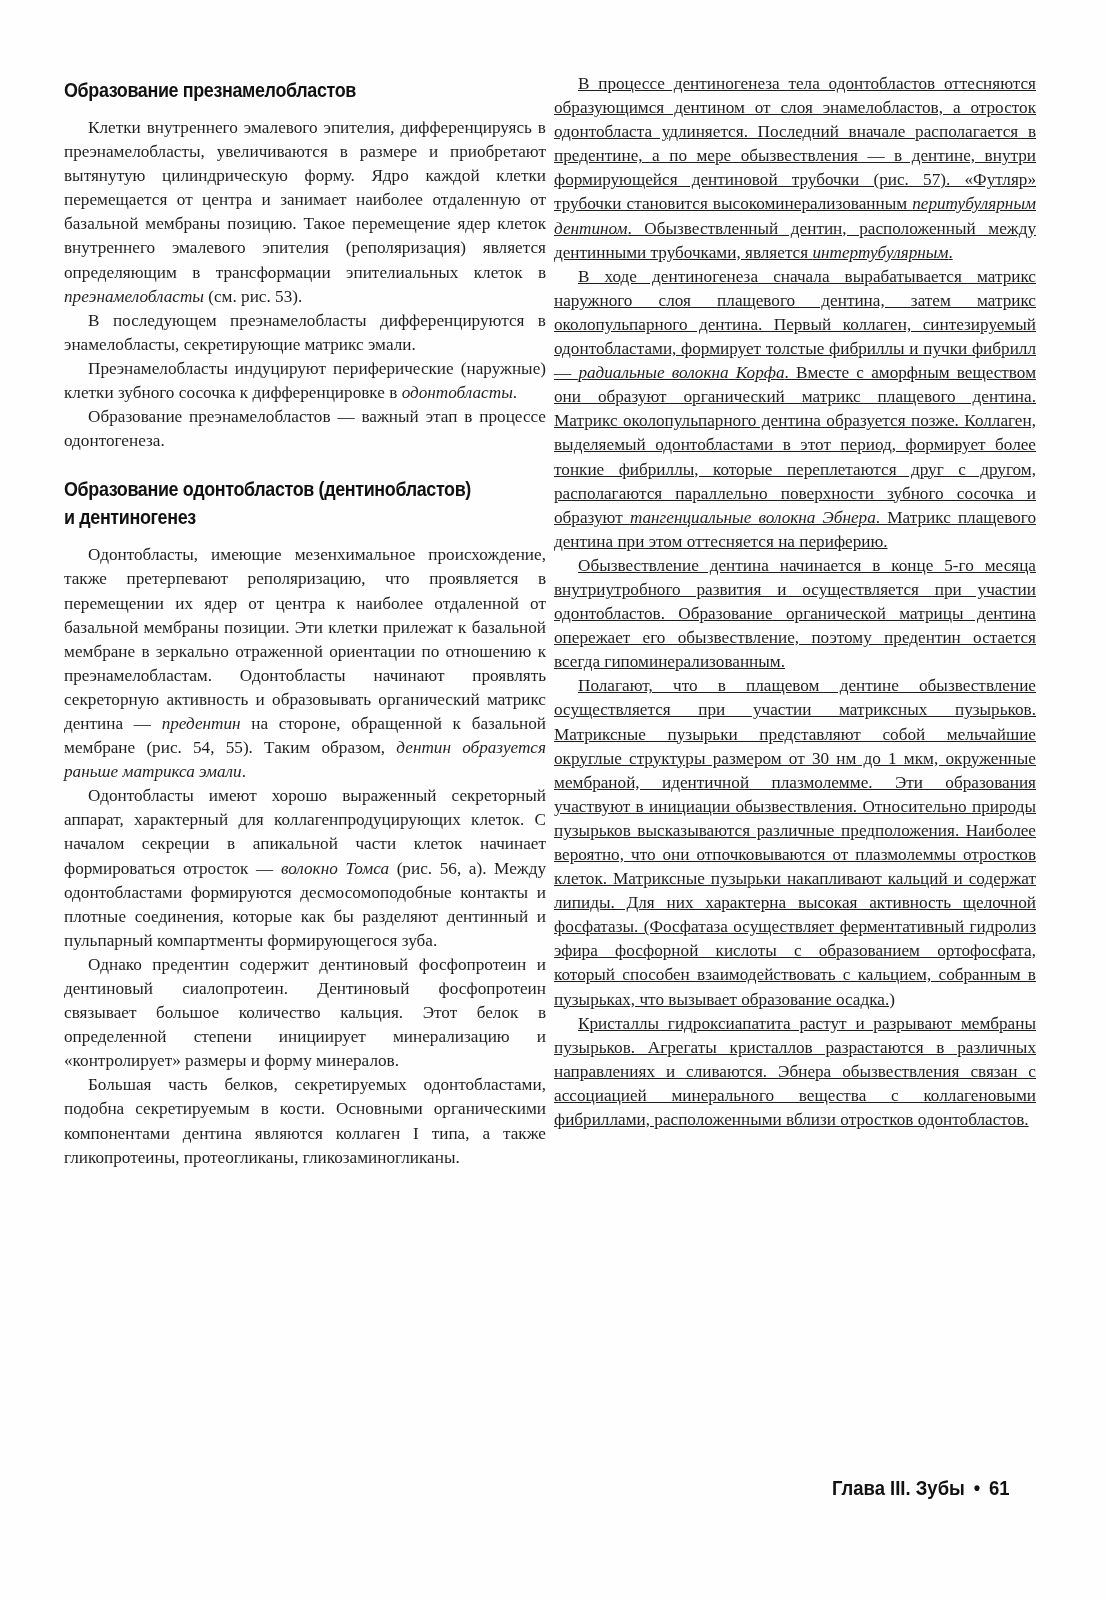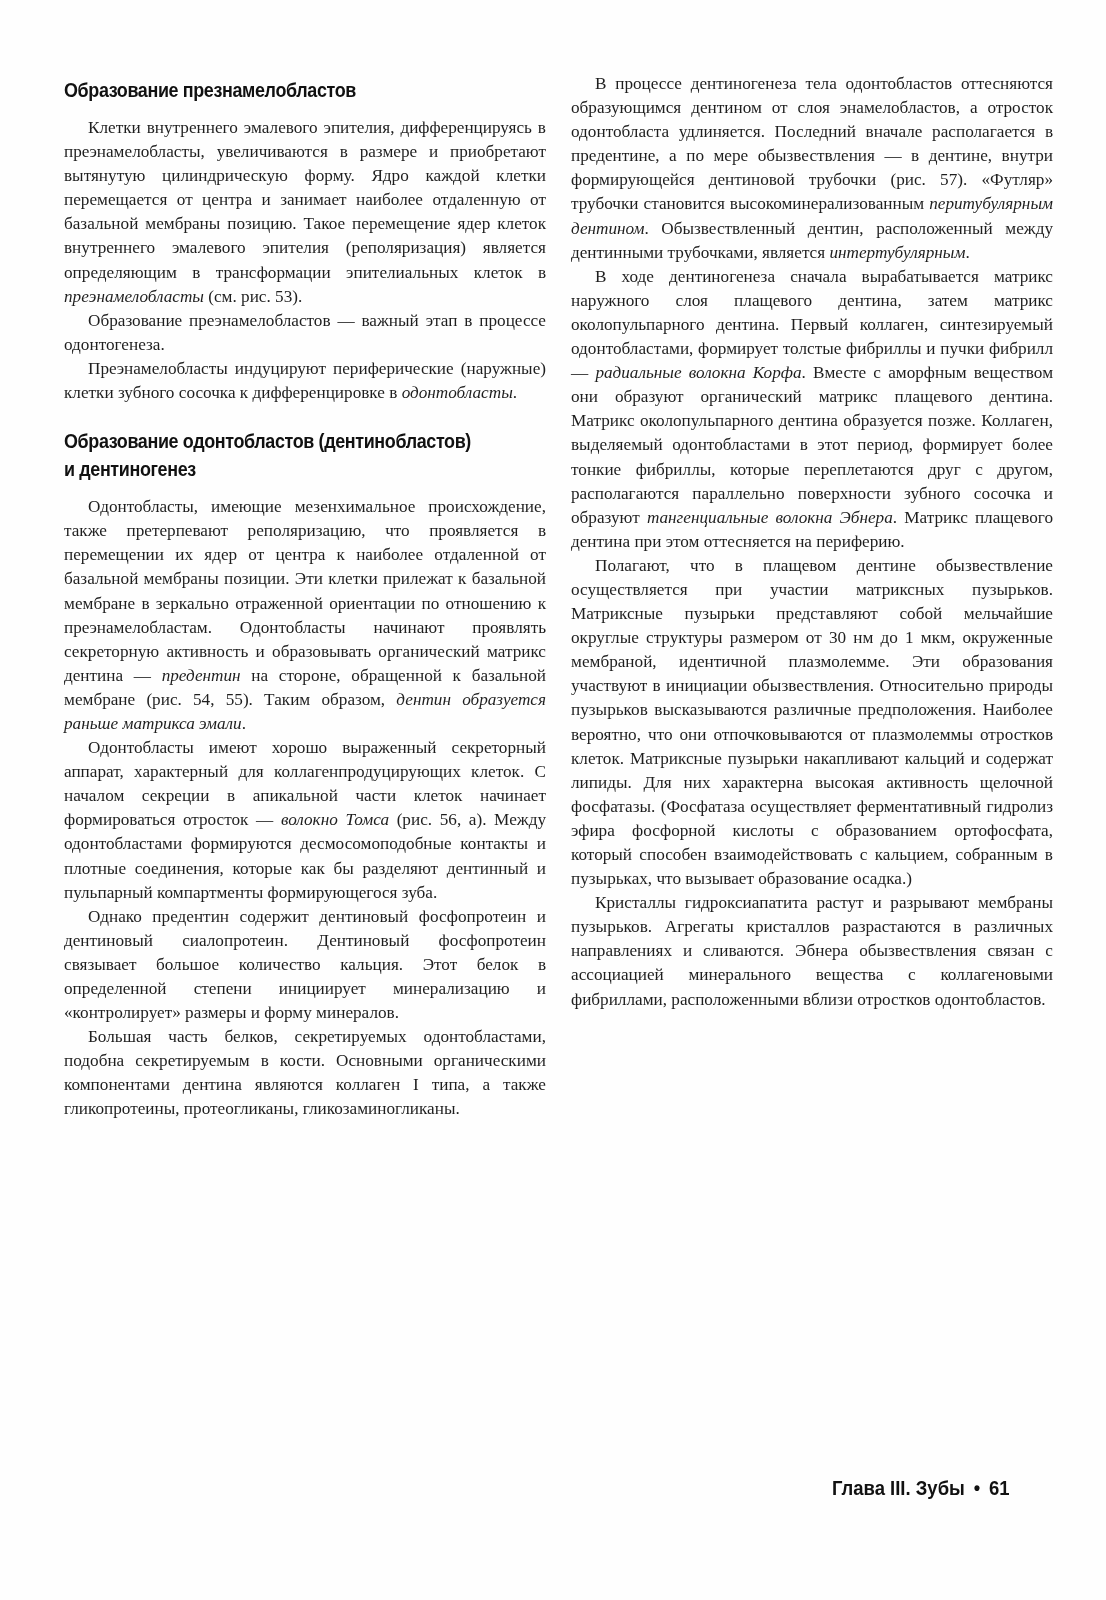--- a/index.html
+++ b/index.html
@@ -4,21 +4,21 @@
 <style>
   html, body { margin: 0; padding: 0; }
   body {
     width: 1106px; height: 1600px; background: #fefefe;
     position: relative; overflow: hidden;
     color: #1e1e1e;
     font-family: "Liberation Serif", "DejaVu Serif", serif;
   }
   .col { position: absolute; top: 72px; width: 482px; }
   .col-left { left: 64px; }
-  .col-right { left: 571px; top: 72px; }
+  .col-right { left: 554px; top: 72px; text-decoration: underline; }
   h2 {
     font-family: "Liberation Sans", "DejaVu Sans", sans-serif;
     font-weight: bold; font-size: 19.5px; line-height: 28px;
     margin: 4px 0 12px 0; letter-spacing: -0.4px; transform: scaleX(0.92); transform-origin: left;
     color: #111; white-space: nowrap;
   }
   h2.second { margin-top: 22px; }
   p {
     margin: 0; font-size: 17.2px; line-height: 24.1px;
     text-align: justify; text-indent: 24px; hyphens: manual;
@@ -31,34 +31,36 @@
     transform: scaleX(0.88); transform-origin: left; white-space: nowrap;
   }
   .footer .bullet { margin: 0 10px; }
 </style>
 </head>
 <body>
 
 <div class="col col-left">
   <h2>Образование презнамелобластов</h2>
   <p><span>Клетки внутреннего эмалевого эпителия, дифференцируясь в преэнамелобласты, увеличиваются в размере и приобретают вытянутую цилиндрическую форму. Ядро каждой клетки перемещается от центра и занимает наиболее отдаленную от базальной мембраны позицию. Такое перемещение ядер клеток внутреннего эмалевого эпителия (реполяризация) является определяющим в трансформации эпителиальных клеток в </span><em>преэнамелобласты</em><span> (см. рис. 53).</span></p>
+  <p>В последующем преэнамелобласты дифференцируются в энамелобласты, секретирующие матрикс эмали.</p>
+  <p><span>Преэнамелобласты индуцируют периферические (наружные) клетки зубного сосочка к дифференцировке в </span><em>одонтобласты</em><span>.</span></p>
   <p>Образование преэнамелобластов — важный этап в процессе одонтогенеза.</p>
-  <p><span>Преэнамелобласты индуцируют периферические (наружные) клетки зубного сосочка к дифференцировке в </span><em>одонтобласты</em><span>.</span></p>
 
   <h2 class="second" style="margin-bottom:0;"><span>Образование одонтобластов (дентинобластов)</span></h2>
   <h2 style="margin-top:0;">и дентиногенез</h2>
 
   <p><span>Одонтобласты, имеющие мезенхимальное происхождение, также претерпевают реполяризацию, что проявляется в перемещении их ядер от центра к наиболее отдаленной от базальной мембраны позиции. Эти клетки прилежат к базальной мембране в зеркально отраженной ориентации по отношению к преэнамелобластам. Одонтобласты начинают проявлять секреторную активность и образовывать органический матрикс дентина — </span><em>предентин</em><span> на стороне, обращенной к базальной мембране (рис. 54, 55). Таким образом, </span><em>дентин образуется раньше матрикса эмали</em><span>.</span></p>
   <p><span>Одонтобласты имеют хорошо выраженный секреторный аппарат, характерный для коллагенпродуцирующих клеток. С началом секреции в апикальной части клеток начинает формироваться отросток — </span><em>волокно Томса</em><span> (рис. 56, а). Между одонтобластами формируются десмосомоподобные контакты и плотные соединения, которые как бы разделяют дентинный и пульпарный компартменты формирующегося зуба.</span></p>
   <p>Однако предентин содержит дентиновый фосфопротеин и дентиновый сиалопротеин. Дентиновый фосфопротеин связывает большое количество кальция. Этот белок в определенной степени инициирует минерализацию и «контролирует» размеры и форму минералов.</p>
   <p>Большая часть белков, секретируемых одонтобластами, подобна секретируемым в кости. Основными органическими компонентами дентина являются коллаген I типа, а также гликопротеины, протеогликаны, гликозаминогликаны.</p>
 </div>
 
 <div class="col col-right">
   <p><span>В процессе дентиногенеза тела одонтобластов оттесняются образующимся дентином от слоя энамелобластов, а отросток одонтобласта удлиняется. Последний вначале располагается в предентине, а по мере обызвествления — в дентине, внутри формирующейся дентиновой трубочки (рис. 57). «Футляр» трубочки становится высокоминерализованным </span><em>перитубулярным дентином</em><span>. Обызвествленный дентин, расположенный между дентинными трубочками, является </span><em>интертубулярным</em><span>.</span></p>
   <p><span>В ходе дентиногенеза сначала вырабатывается матрикс наружного слоя плащевого дентина, затем матрикс околопульпарного дентина. Первый коллаген, синтезируемый одонтобластами, формирует толстые фибриллы и пучки фибрилл — </span><em>радиальные волокна Корфа</em><span>. Вместе с аморфным веществом они образуют органический матрикс плащевого дентина. Матрикс околопульпарного дентина образуется позже. Коллаген, выделяемый одонтобластами в этот период, формирует более тонкие фибриллы, которые переплетаются друг с другом, располагаются параллельно поверхности зубного сосочка и образуют </span><em>тангенциальные волокна Эбнера</em><span>. Матрикс плащевого дентина при этом оттесняется на периферию.</span></p>
+  <p>Обызвествление дентина начинается в конце 5-го месяца внутриутробного развития и осуществляется при участии одонтобластов. Образование органической матрицы дентина опережает его обызвествление, поэтому предентин остается всегда гипоминерализованным.</p>
   <p>Полагают, что в плащевом дентине обызвествление осуществляется при участии матриксных пузырьков. Матриксные пузырьки представляют собой мельчайшие округлые структуры размером от 30 нм до 1 мкм, окруженные мембраной, идентичной плазмолемме. Эти образования участвуют в инициации обызвествления. Относительно природы пузырьков высказываются различные предположения. Наиболее вероятно, что они отпочковываются от плазмолеммы отростков клеток. Матриксные пузырьки накапливают кальций и содержат липиды. Для них характерна высокая активность щелочной фосфатазы. (Фосфатаза осуществляет ферментативный гидролиз эфира фосфорной кислоты с образованием ортофосфата, который способен взаимодействовать с кальцием, собранным в пузырьках, что вызывает образование осадка.)</p>
   <p>Кристаллы гидроксиапатита растут и разрывают мембраны пузырьков. Агрегаты кристаллов разрастаются в различных направлениях и сливаются. Эбнера обызвествления связан с ассоциацией минерального вещества с коллагеновыми фибриллами, расположенными вблизи отростков одонтобластов.</p>
 </div>
 
 <div class="footer">
   <span>Глава III. Зубы</span><span class="bullet">•</span><span>61</span>
 </div>
 
 </body></html>

